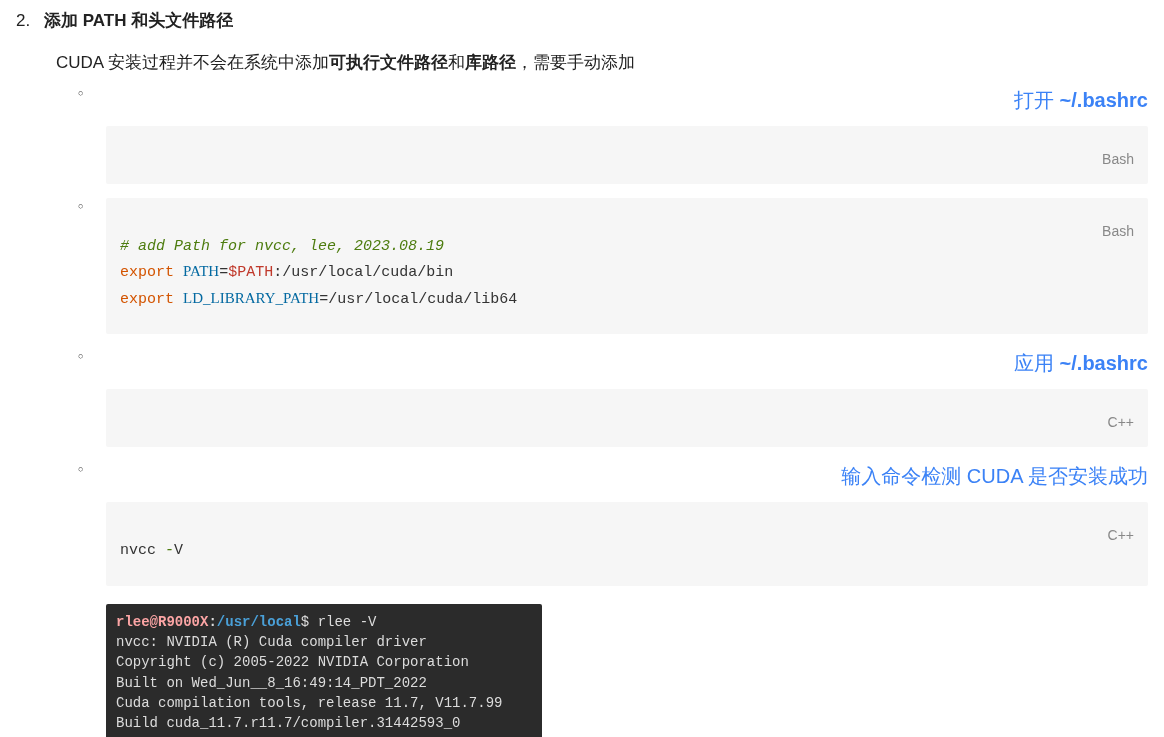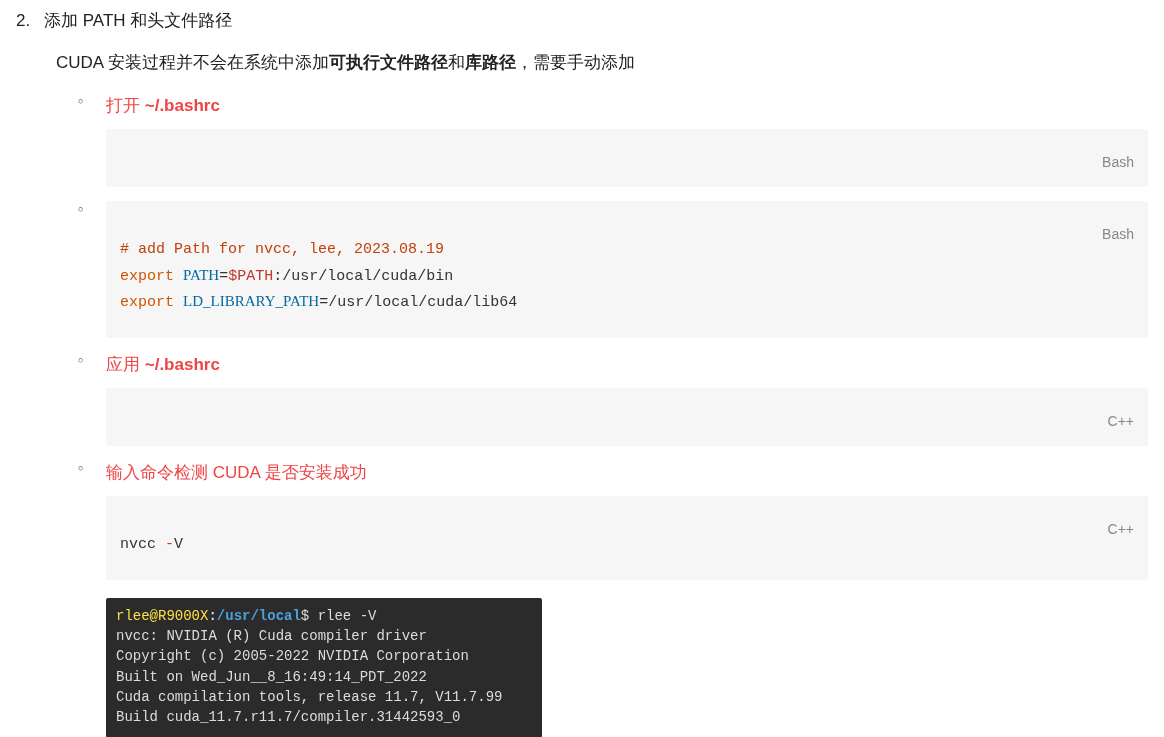--- a/index.html
+++ b/index.html
@@ -17,25 +17,25 @@
     align-items: baseline;
     gap: 10px;
   }
   .ol-marker {
     font-size: 17px;
     color: #222;
     min-width: 18px;
   }
   .ol-title {
     font-size: 17px;
-    font-weight: 400;
+    font-weight: 700;
     color: #222;
   }
   .para {
-    margin: 16px 0 16px 40px;
+    margin: 16px 0 8px 40px;
     font-size: 17px;
     color: #222;
   }
   .para b { font-weight: 700; }
   ul.sub {
     list-style: none;
     margin: 0 0 0 40px;
     padding: 0;
   }
   ul.sub > li {
@@ -45,23 +45,24 @@
   }
   ul.sub > li::before {
     content: "○";
     position: absolute;
     left: 22px;
     top: 2px;
     font-size: 9px;
     color: #333;
   }
   .li-head {
-    font-size: 17px;
-    color: #ef4444;
+    font-size: 20px;
+    color: #3b82f6;
     margin-bottom: 10px;
+    text-align: right;
   }
   .li-head .mono-seg {
     font-family: inherit;
     font-weight: 700;
   }
   .codebox {
     position: relative;
     background: #f6f6f6;
     border-radius: 2px;
     padding: 36px 14px 22px 14px;
@@ -77,36 +78,36 @@
     position: absolute;
     top: 22px;
     right: 14px;
     font-size: 14px;
     color: #888;
     font-family: -apple-system, BlinkMacSystemFont, "Segoe UI", sans-serif;
   }
   .c-red { color: #c0392b; }
   .c-orange { color: #d35400; }
   .c-green { color: #27ae60; }
-  .c-gray { color: #c2410c; }
+  .c-gray { color: #4d7c0f; font-style: italic; }
   .c-blue { color: #0369a1; font-family: Liberation Serif, serif; }
   .term {
     background: #2b2b2b;
     color: #dcdcdc;
     font-family: "SFMono-Regular", Consolas, "Liberation Mono", Menlo, monospace;
     font-size: 14px;
     line-height: 1.45;
     padding: 8px 10px 10px 10px;
     border-radius: 2px;
     white-space: pre;
     display: inline-block;
     min-width: 436px;
     margin-top: 4px;
   }
-  .t-user { color: #fde047; font-weight: 400; text-align: right; }
+  .t-user { color: #fca5a5; font-weight: 700; text-align: right; }
   .t-path { color: #4aa0d8; font-weight: 600; }
   .t-colon { color: #dcdcdc; font-weight: 600; }
 </style>
 </head>
 <body>
 
 <div class="ol-num">
   <span class="ol-marker">2.</span>
   <span class="ol-title">添加 PATH 和头文件路径</span>
 </div>

